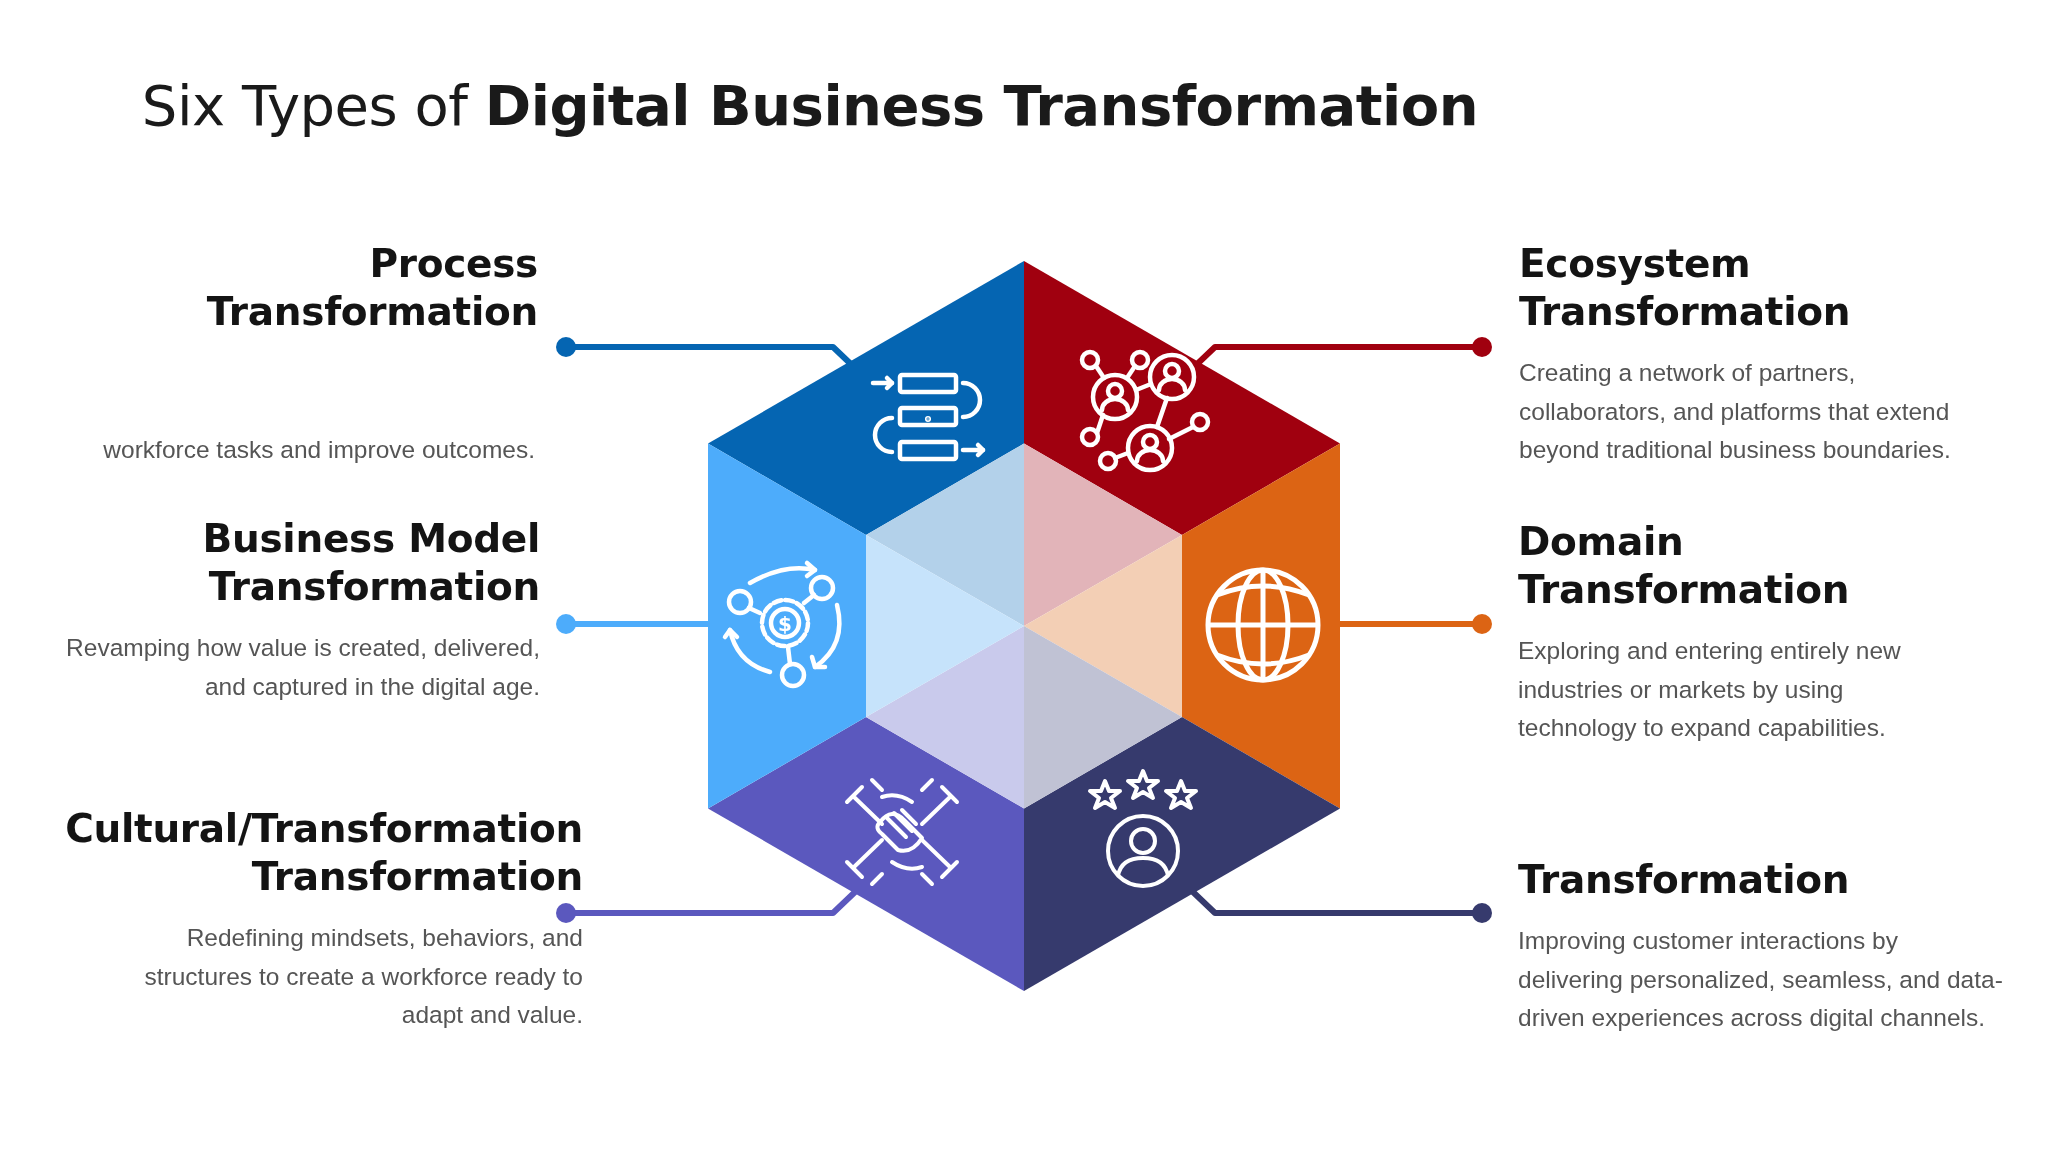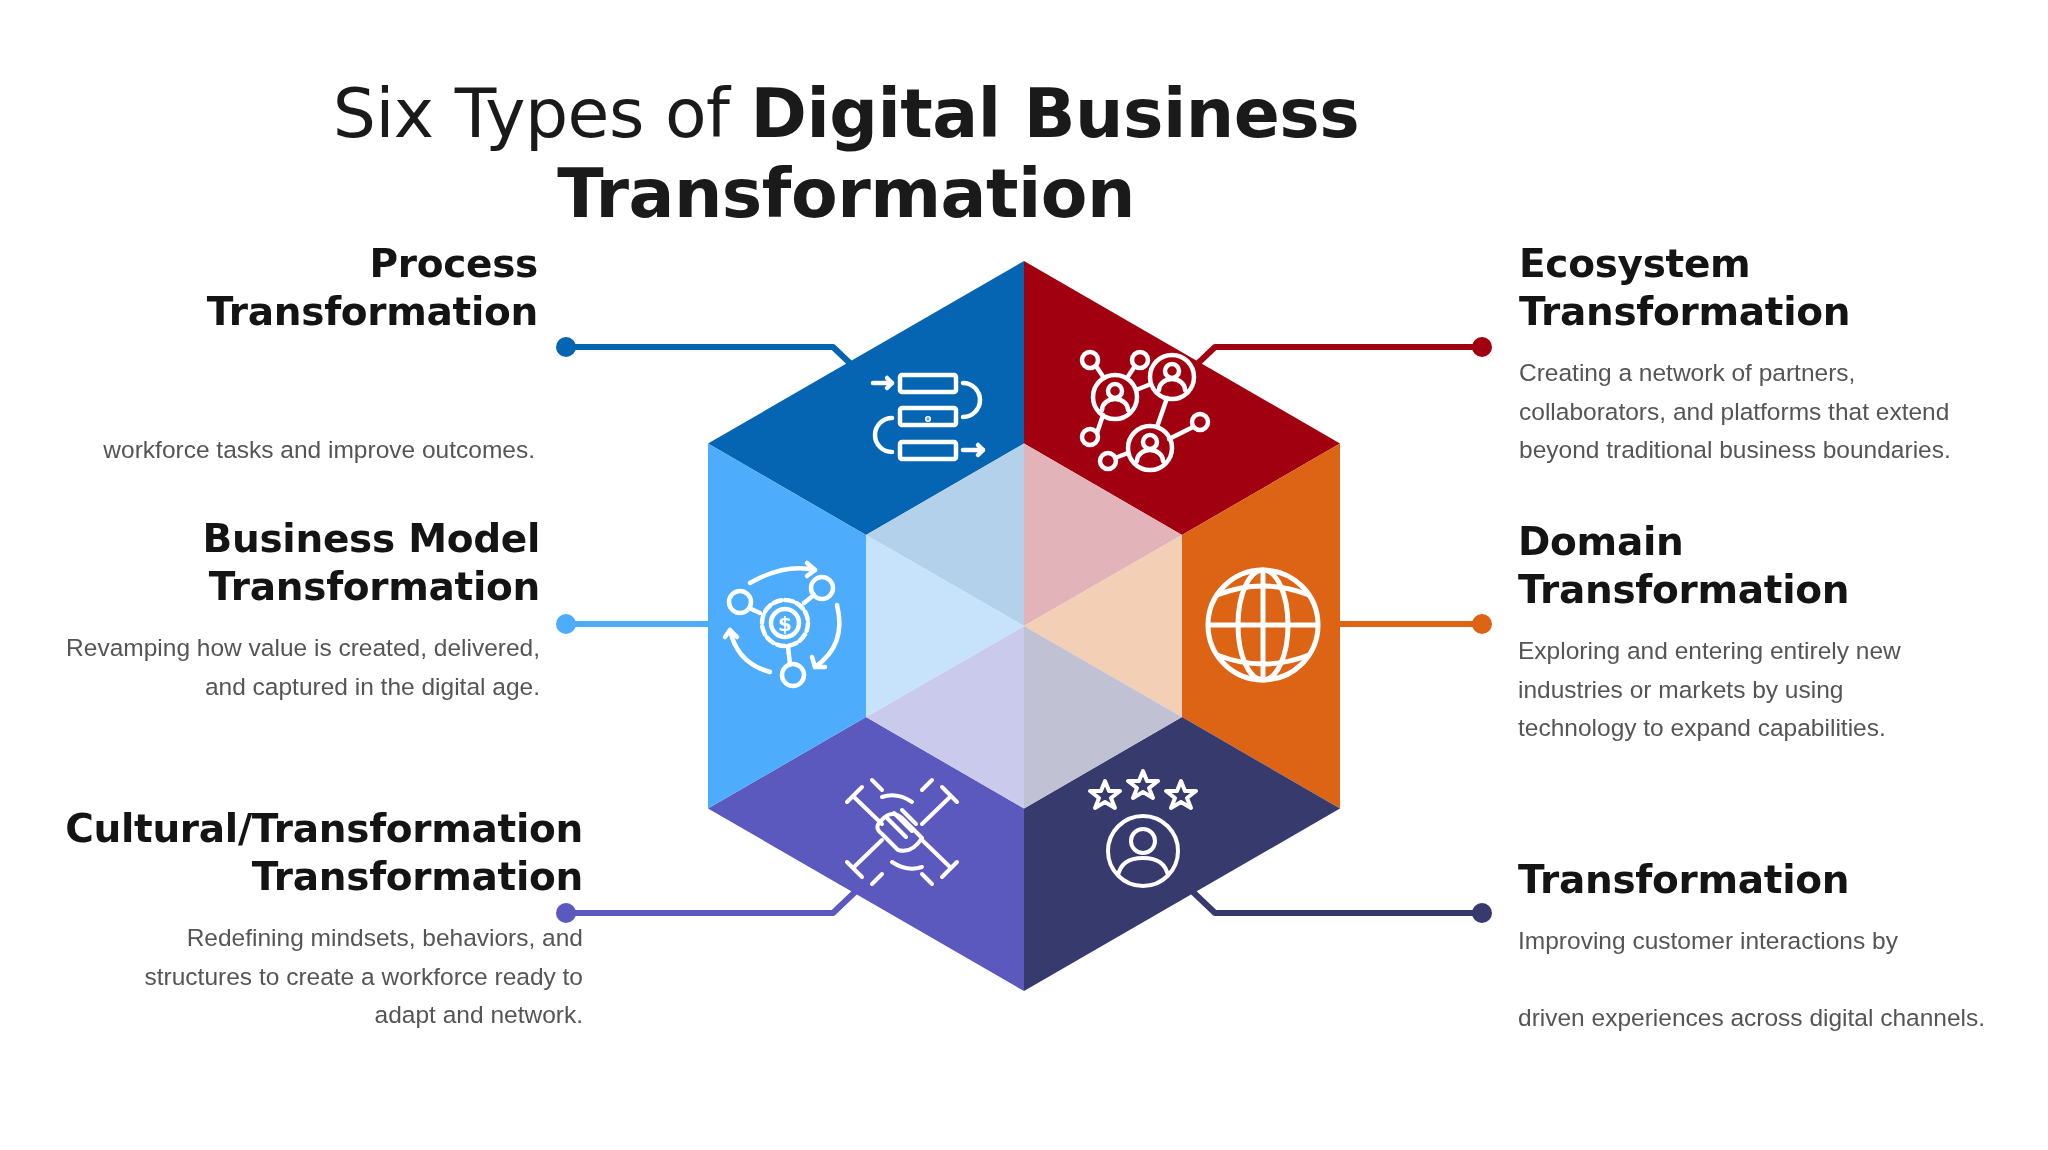--- a/index.html
+++ b/index.html
@@ -1,17 +1,17 @@
 <!DOCTYPE html>
 <html><head>
 <meta charset="utf-8">
 <style>
   html, body { margin: 0; padding: 0; background: #ffffff; }
   body { width: 2048px; height: 1150px; position: relative; overflow: hidden; font-family: "Liberation Sans", "DejaVu Sans", sans-serif; color: #1a1a1a; }
-  .page-title { position: absolute; left: 0; width: 1620px; top: 28px; text-align: center; font-size: 68px; line-height: 80px; letter-spacing: -0.5px; font-family: "DejaVu Sans", sans-serif; padding-left: 36px; }
+  .page-title { position: absolute; left: 0; width: 1620px; top: 28px; text-align: center; font-size: 56px; line-height: 80px; letter-spacing: -0.5px; font-family: "DejaVu Sans", sans-serif; }
   .page-title .light { font-weight: normal; }
   .page-title .bold { font-weight: bold; }
   .diagram { position: absolute; left: 0; top: 0; width: 2048px; height: 1150px; }
   .item { position: absolute; width: 560px; }
   .item.left { text-align: right; }
   .item.right { text-align: left; }
   .item-title { font-family: "DejaVu Sans", sans-serif; font-weight: bold; font-size: 39px; line-height: 48px; color: #141414; letter-spacing: -0.3px; margin: 0; }
   .item-desc { font-family: "Liberation Sans", sans-serif; font-size: 24.5px; line-height: 38.5px; color: #555555; margin: 18px 0 0 0; font-weight: normal; }
 </style>
 </head>
@@ -170,21 +170,21 @@
 </div>
 
 <div class="item left" style="left:-17px; top:805px; width:600px;">
   <h2 class="item-title">
     <span>Cultural/Transformation</span><br>
     <span>Transformation</span>
   </h2>
   <p class="item-desc">
     <span>Redefining mindsets, behaviors, and</span><br>
     <span>structures to create a workforce ready to</span><br>
-    <span>adapt and network.</span>
+    <span>adapt and value.</span>
   </p>
 </div>
 
 <div class="item right" style="left:1519px; top:240px;">
   <h2 class="item-title">
     <span>Ecosystem</span><br>
     <span>Transformation</span>
   </h2>
   <p class="item-desc">
     <span>Creating a network of partners,</span><br>
@@ -205,16 +205,16 @@
   </p>
 </div>
 
 <div class="item right" style="left:1518px; top:808px;">
   <h2 class="item-title">
     <br>
     <span>Transformation</span>
   </h2>
   <p class="item-desc">
     <span>Improving customer interactions by</span><br>
-    <br>
+    <span>delivering personalized, seamless, and data-</span><br>
     <span>driven experiences across digital channels.</span>
   </p>
 </div>
 
 </body></html>

